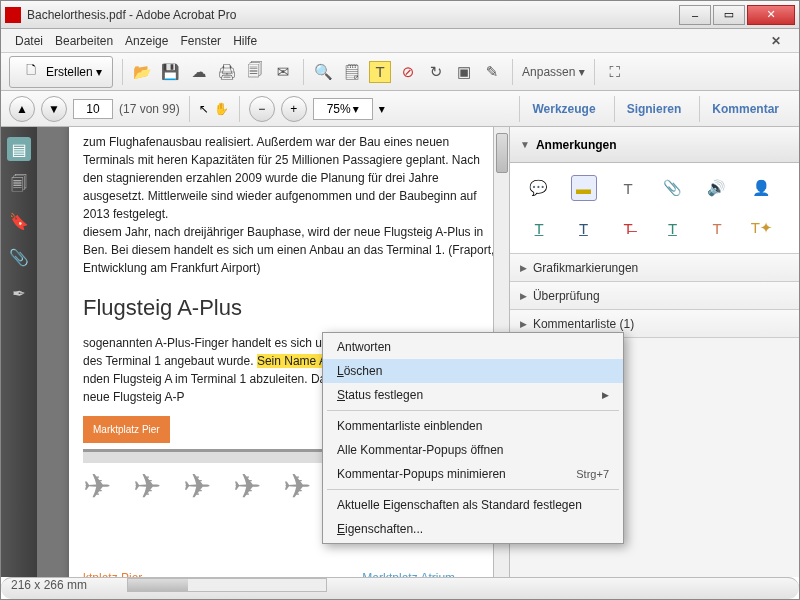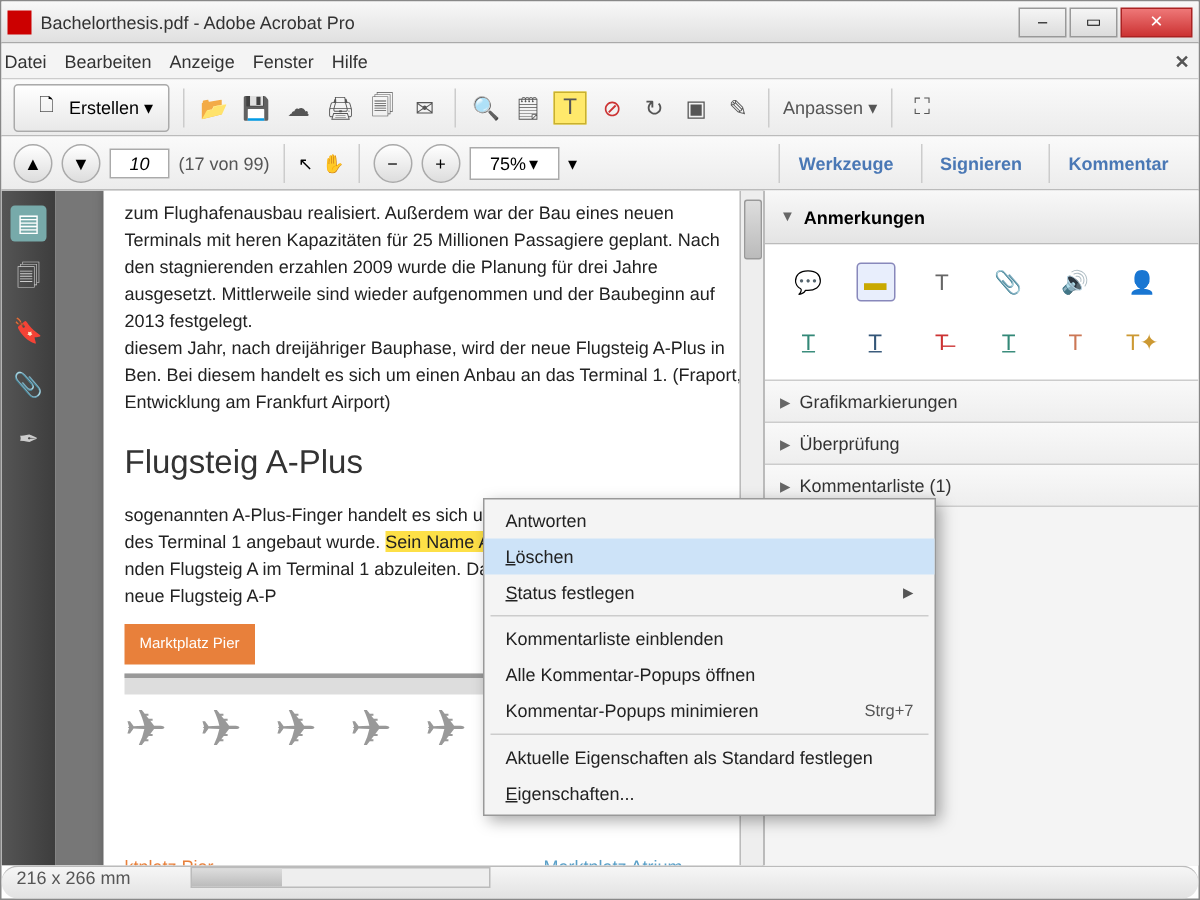--- a/index.html
+++ b/index.html
@@ -6,34 +6,34 @@
 body { background: #f0f0f0; overflow: hidden; }
 .window { width: 800px; height: 600px; background: #fff; display: flex; flex-direction: column; border: 1px solid #888; }
 
 .titlebar { height: 28px; background: linear-gradient(#f8f8f8, #e0e0e0); display: flex; align-items: center; padding: 0 4px; border-bottom: 1px solid #aaa; }
 .titlebar .app-icon { width: 16px; height: 16px; background: #c00; margin-right: 6px; }
 .titlebar .title { flex: 1; color: #333; }
 .titlebar .win-btns { display: flex; gap: 2px; }
 .titlebar .win-btn { width: 32px; height: 20px; border: 1px solid #999; background: linear-gradient(#f5f5f5,#dcdcdc); display:flex; align-items:center; justify-content:center; font-size:11px; }
 .titlebar .win-close { width: 48px; background: linear-gradient(#e77,#c33); color:#fff; border-color:#a22; }
 
-.menubar { height: 24px; background: #f4f4f4; display: flex; align-items: center; padding: 0 2px; gap: 12px; border-bottom: 1px solid #ccc; }
+.menubar { height: 24px; background: #f4f4f4; display: flex; align-items: center; padding: 0 14px; gap: 12px; border-bottom: 1px solid #ccc; }
 .menubar span { color: #333; }
 .menubar .spacer { flex:1; }
 .menubar .x { color:#555; font-weight:bold; margin-right:4px;}
 
 .toolbar { height: 38px; background: linear-gradient(#fafafa,#ececec); border-bottom: 1px solid #bbb; display:flex; align-items:center; padding: 0 8px; gap: 6px; }
 .toolbar .btn { padding: 4px 10px; border:1px solid #aaa; background: linear-gradient(#fff,#e8e8e8); border-radius:3px; display:flex; align-items:center; gap:4px; }
 .toolbar .ico { width: 22px; height: 22px; display:flex; align-items:center; justify-content:center; font-size:15px; color:#555; }
 .toolbar .sep { width:1px; height:26px; background:#ccc; margin: 0 3px;}
 .toolbar .ticon { width: 22px; height:22px; display:inline-flex; align-items:center; justify-content:center; }
 
 .navbar { height: 36px; background: linear-gradient(#fafafa,#ececec); border-bottom: 1px solid #bbb; display:flex; align-items:center; padding: 0 8px; gap: 6px; }
 .navbar .circ { width:26px; height:26px; border-radius:50%; border:1px solid #aaa; background:linear-gradient(#fff,#ddd); display:flex; align-items:center; justify-content:center; }
-.navbar .pagebox { width:40px; height:20px; border:1px solid #aaa; text-align:center; background:#fff;font-style:italic; }
+.navbar .pagebox { width:40px; height:20px; border:1px solid #aaa; text-align:center; background:#fff; }
 .navbar .pgcount { color:#555; }
 .navbar .zoom { width:60px; height:22px; border:1px solid #aaa; background:#fff; text-align:center; display:flex; align-items:center; justify-content:center; gap:2px;}
 .navbar .spacer { flex:1; }
 .navbar .tab { padding: 6px 12px; color:#4a78b5; font-weight:bold; border-left:1px solid #ccc; }
 
 .main { flex:1; display:flex; overflow:hidden; background:#e8e8e8; }
 
 .sidetools { width: 36px; background: linear-gradient(90deg,#555,#3d3d3d); display:flex; flex-direction:column; gap:12px; padding-top:10px; align-items:center; }
 .sidetools .st { width:24px; height:24px; color:#ccc; display:flex; align-items:center; justify-content:center; font-size:16px;}
 .sidetools .st.active { background:#7aa; border-radius:3px; color:#fff;}

